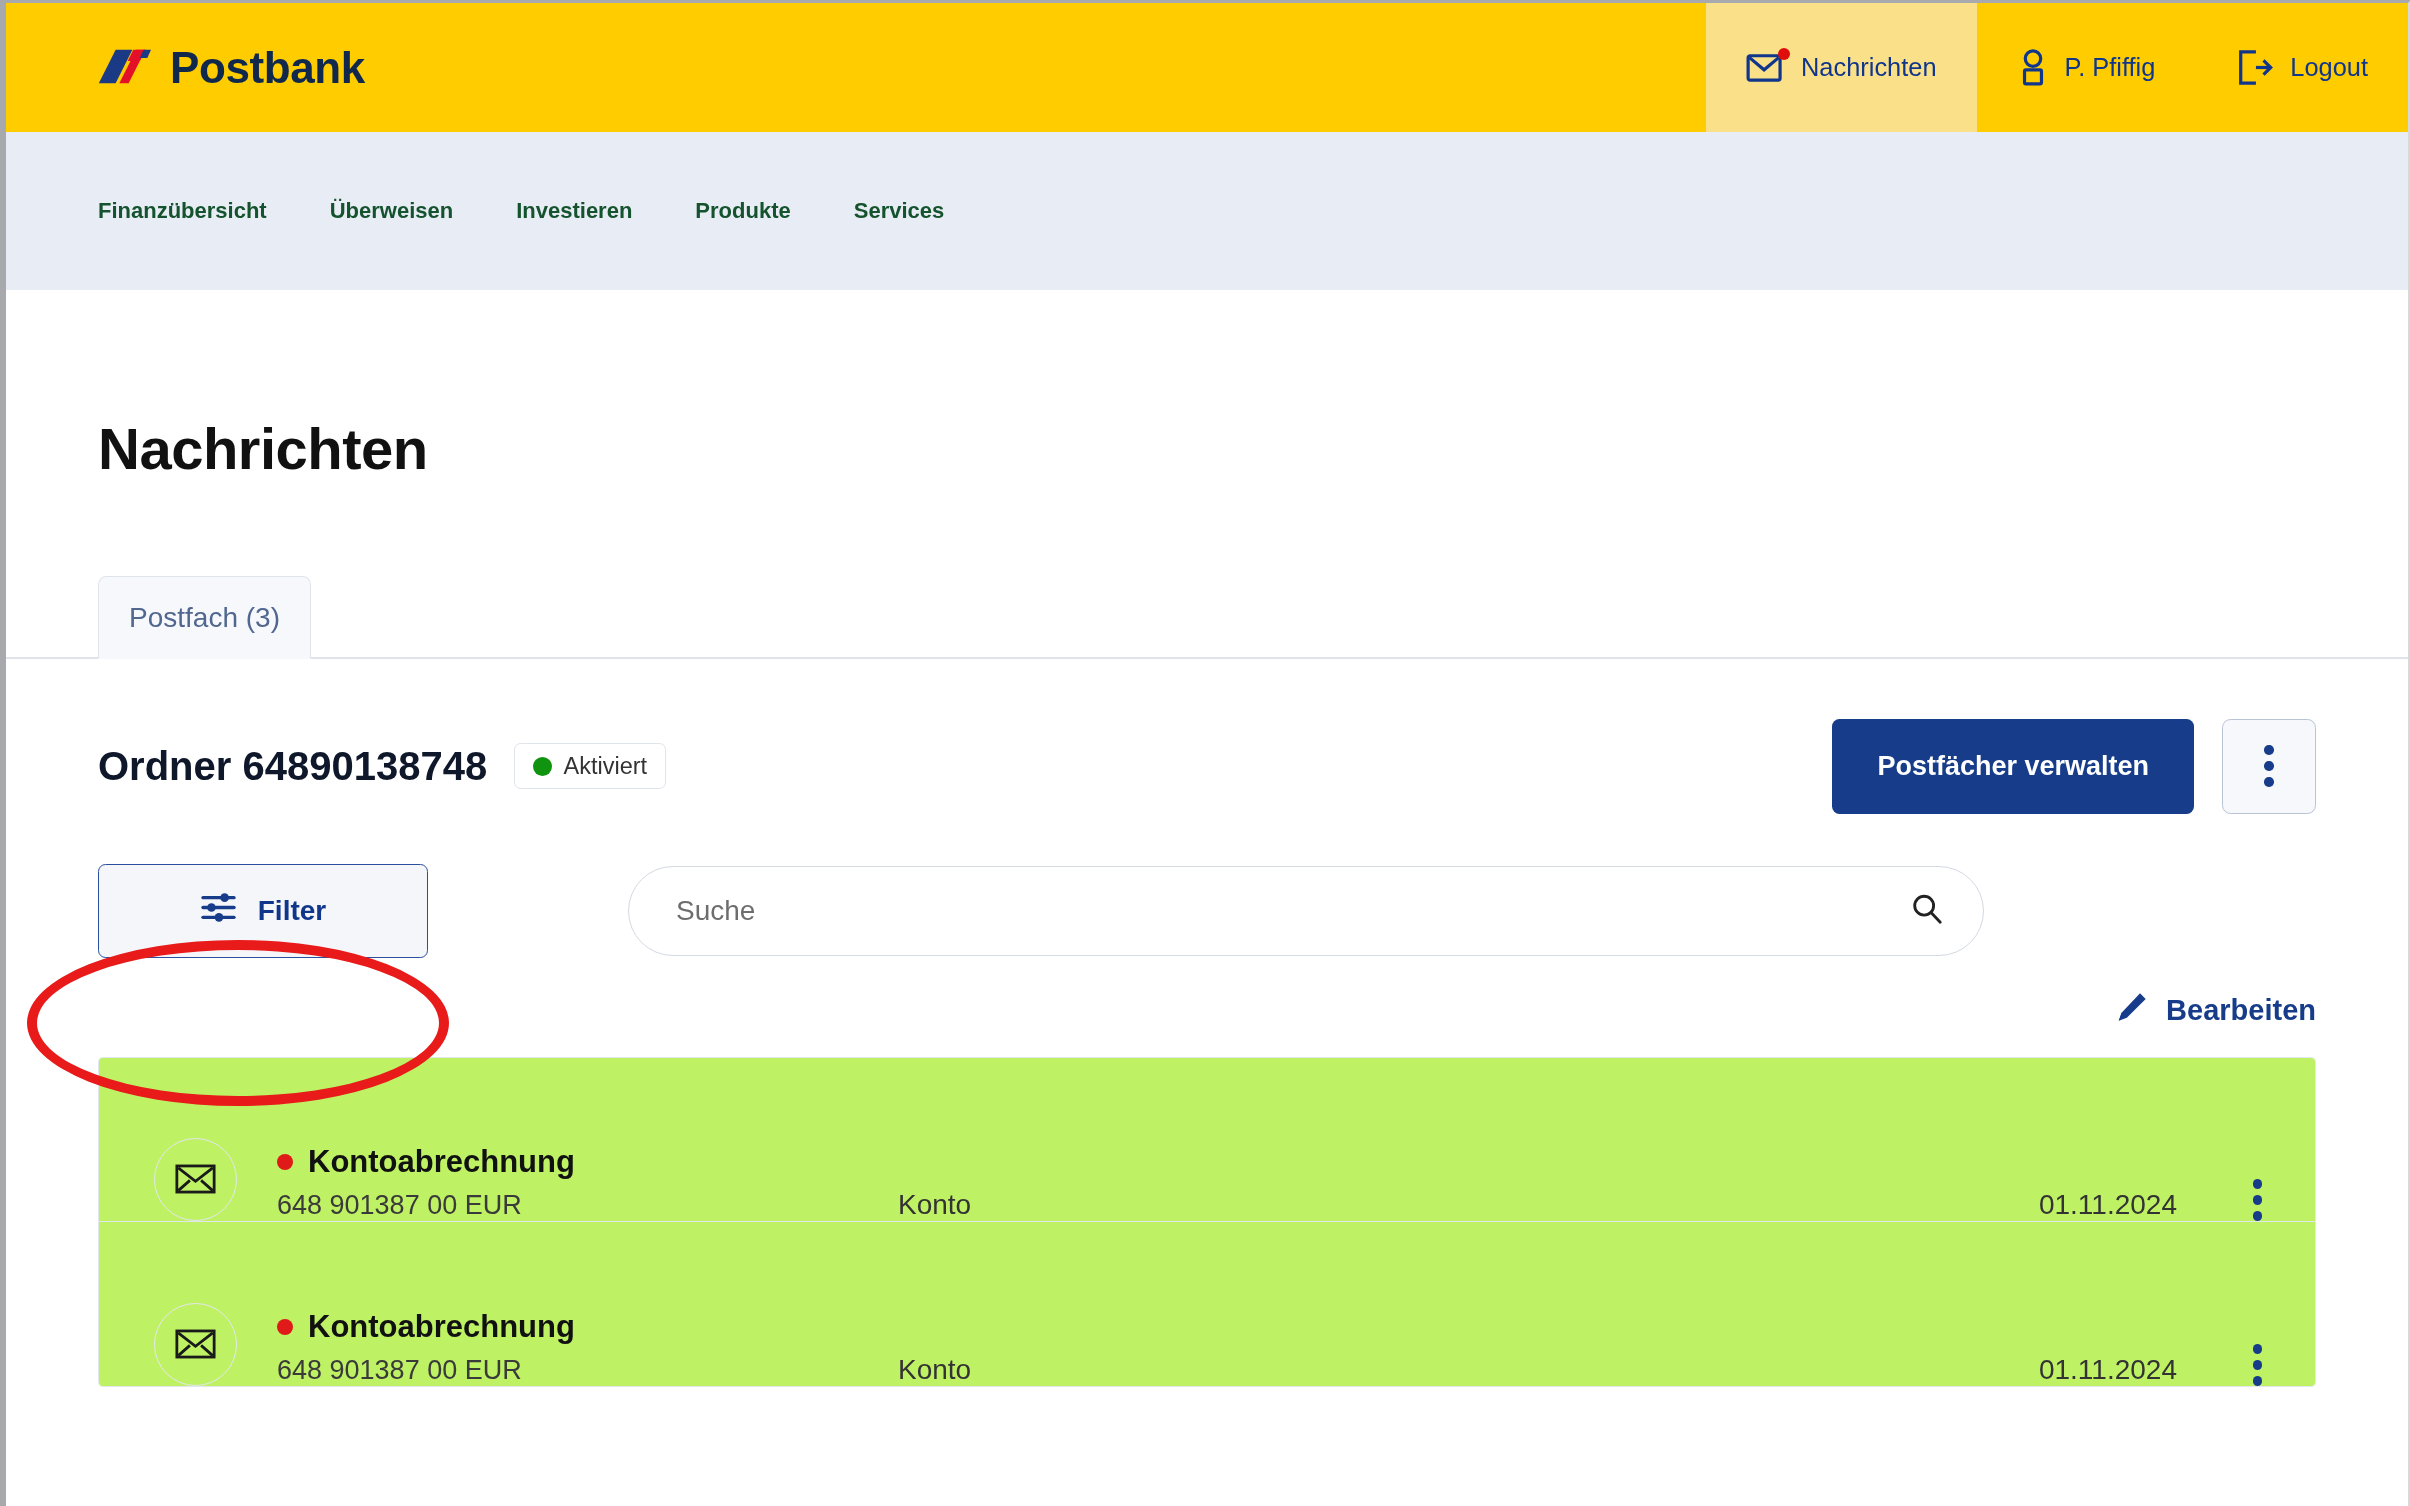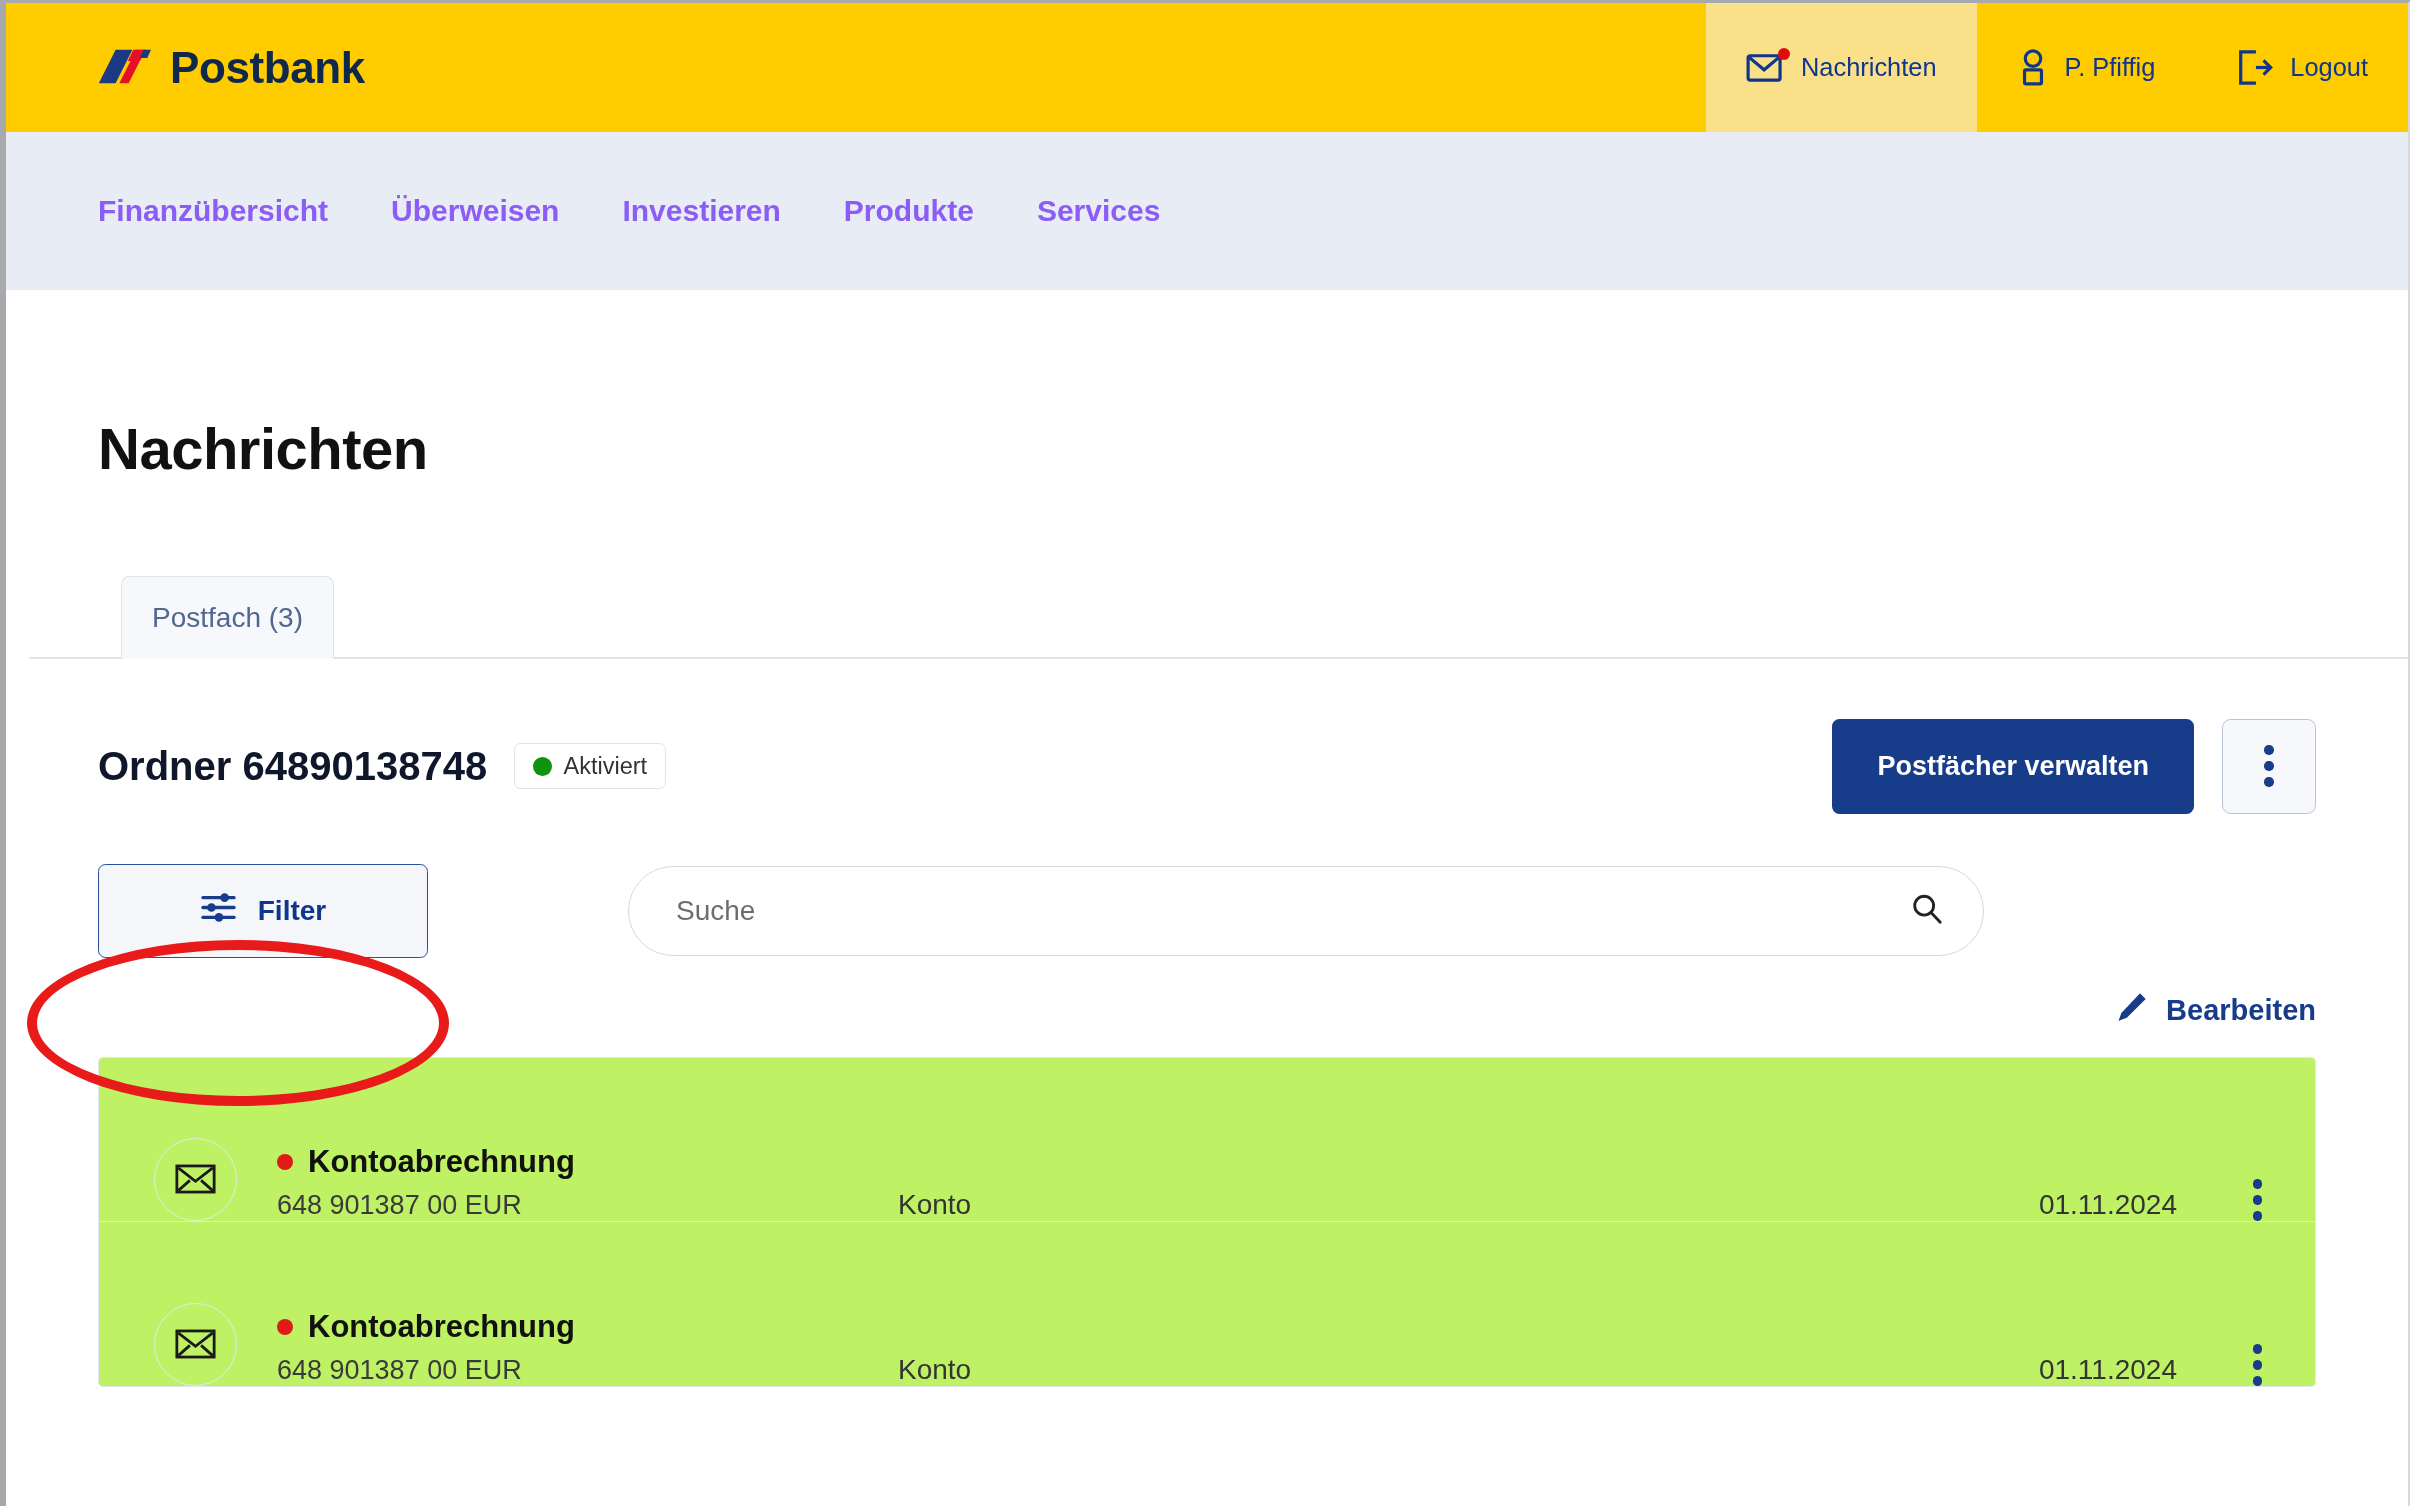--- a/index.html
+++ b/index.html
@@ -86,23 +86,23 @@
   
   .navbar {
     height: 158px;
     background: #e8ecf5;
     display: flex;
     align-items: center;
     padding-left: 92px;
     gap: 0;
   }
   .nav-item {
-    font-size: 30px;
-    font-weight: 700;
-    color: #8b5cf6;
+    font-size: 22px;
+    font-weight: 700;
+    color: #14532d;
     cursor: pointer;
     margin-right: 63px;
     white-space: nowrap;
   }
   .nav-item:last-child { margin-right: 0; }
 
   
   .page {
     background: #ffffff;
     padding: 0;
@@ -116,21 +116,20 @@
   }
 
   
   .tabs {
     margin-top: 87px;
     padding-left: 92px;
     display: flex;
     align-items: flex-end;
     position: relative;
     height: 90px;
-    margin-left: 23px;
   }
   .tabs::after {
     content: "";
     position: absolute;
     left: 0; right: 0; bottom: 0;
     height: 1.9px;
     background: #dfe3ea;
   }
   .tab {
     font-size: 28px;

